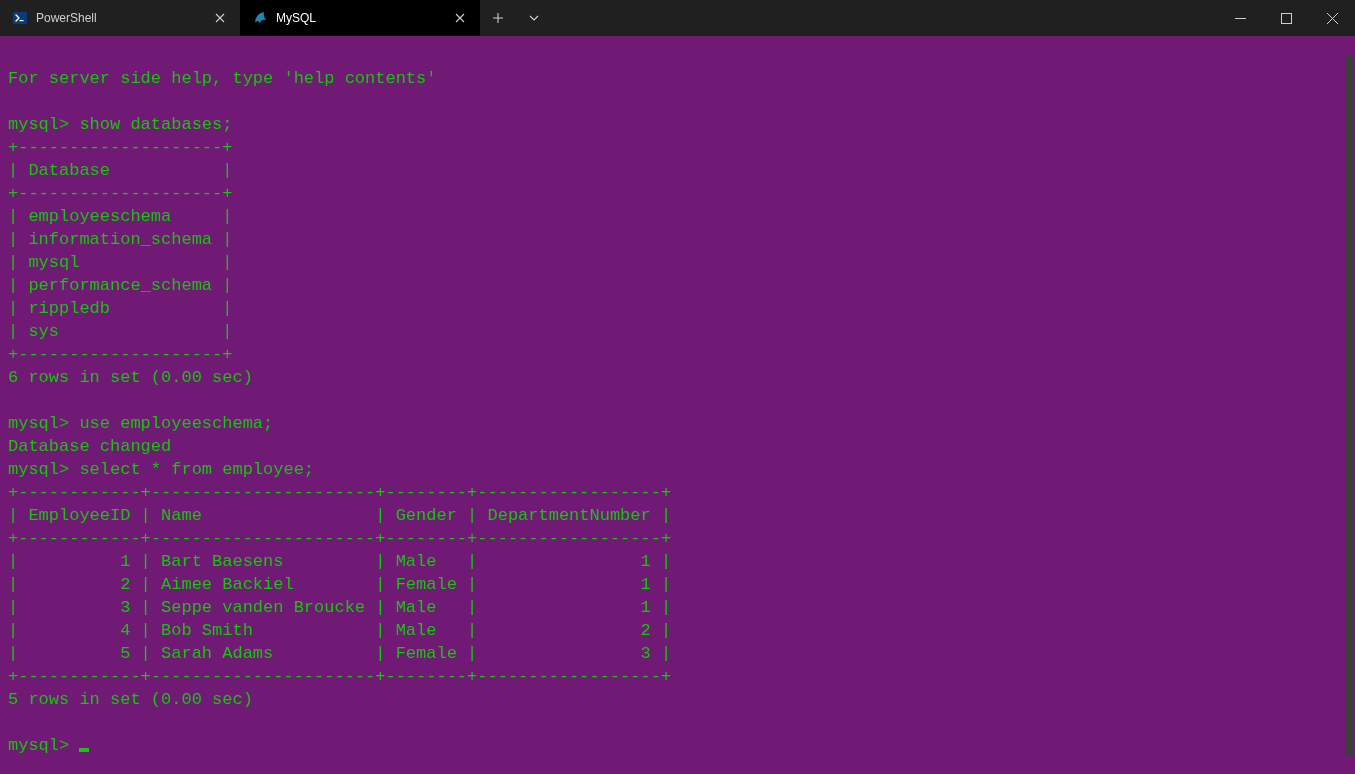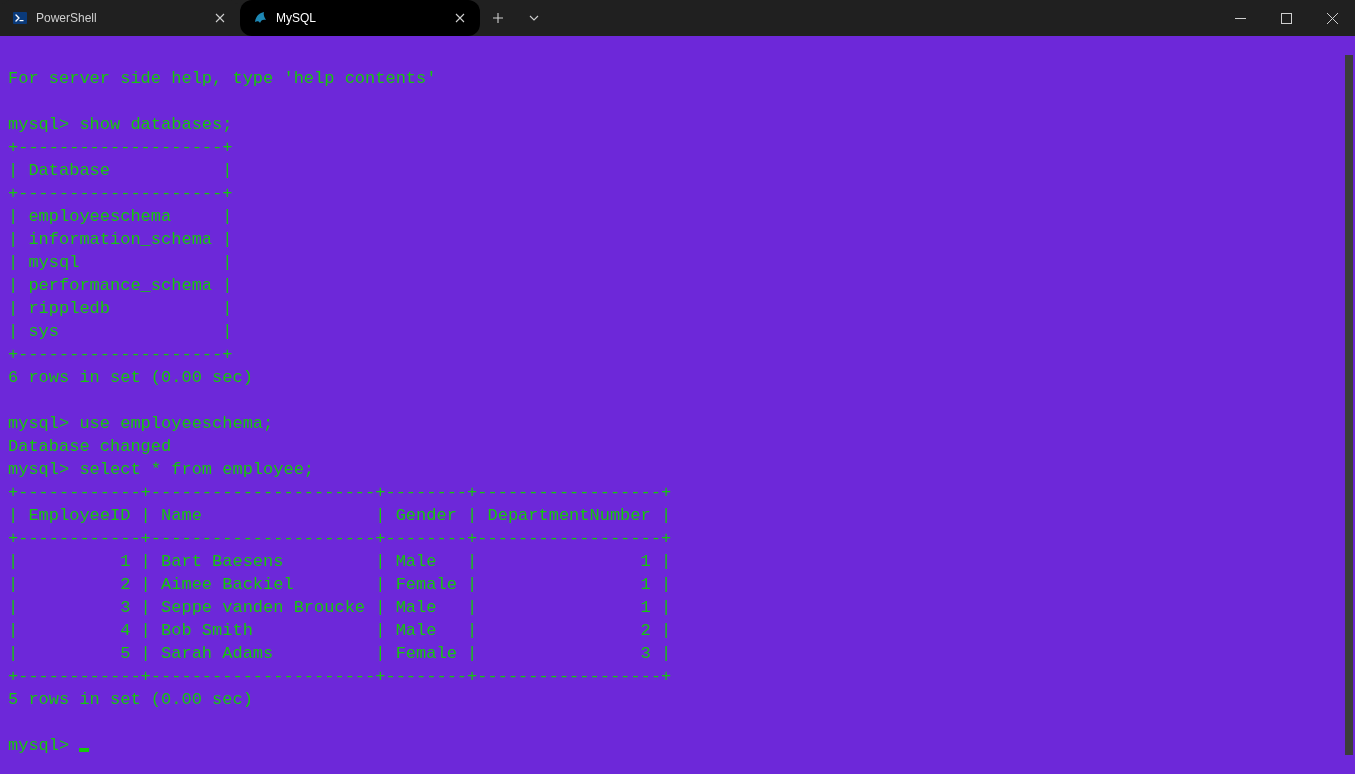--- a/index.html
+++ b/index.html
@@ -22,21 +22,20 @@
     user-select: none;
   }
   .tab {
     display: flex;
     align-items: center;
     padding: 0 10px 0 12px;
     gap: 8px;
     width: 240px;
     position: relative;
     cursor: pointer;
-    border-radius: 12px;
   }
   .tab.inactive { background: #202020; color: #cfcfcf; }
   .tab.active   { background: #000000; color: #ffffff; }
   .tab .icon { width: 16px; height: 16px; display: flex; align-items: center; justify-content: center; }
   .tab .label { flex: 1; overflow: hidden; white-space: nowrap; text-overflow: ellipsis; }
   .tab .close {
     width: 20px; height: 20px; display: flex; align-items: center; justify-content: center;
     border-radius: 3px; cursor: pointer; font-size: 14px; color: #cfcfcf;
   }
   .tabctl {
@@ -44,21 +43,21 @@
     color: #cfcfcf; cursor: pointer; font-size: 14px;
   }
   .spacer { flex: 1; }
   .winbtn {
     width: 46px; display: flex; align-items: center; justify-content: center;
     color: #cfcfcf; cursor: pointer;
   }
   .terminal {
     position: absolute;
     top: 36px; left: 0; right: 0; bottom: 0;
-    background: #6d28d9;
+    background: #701a75;
     color: #16c60c;
     font-size: 17px;
     line-height: 23px;
     padding: 8px 8px;
     white-space: pre;
     overflow: hidden;
   }
   .scrollbar {
     position: absolute;
     right: 2px;

